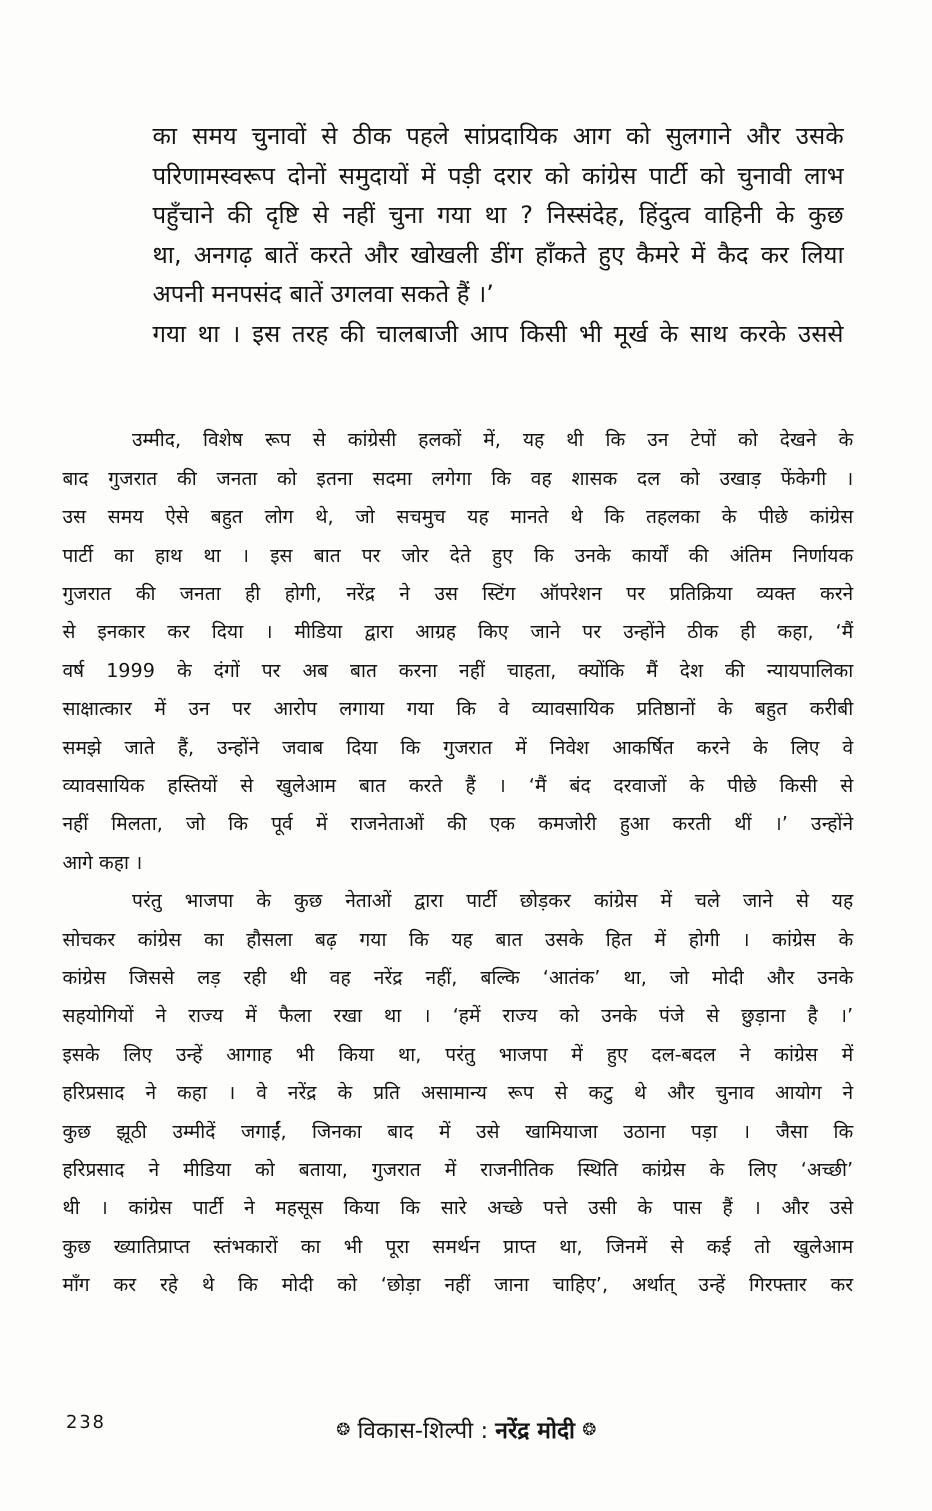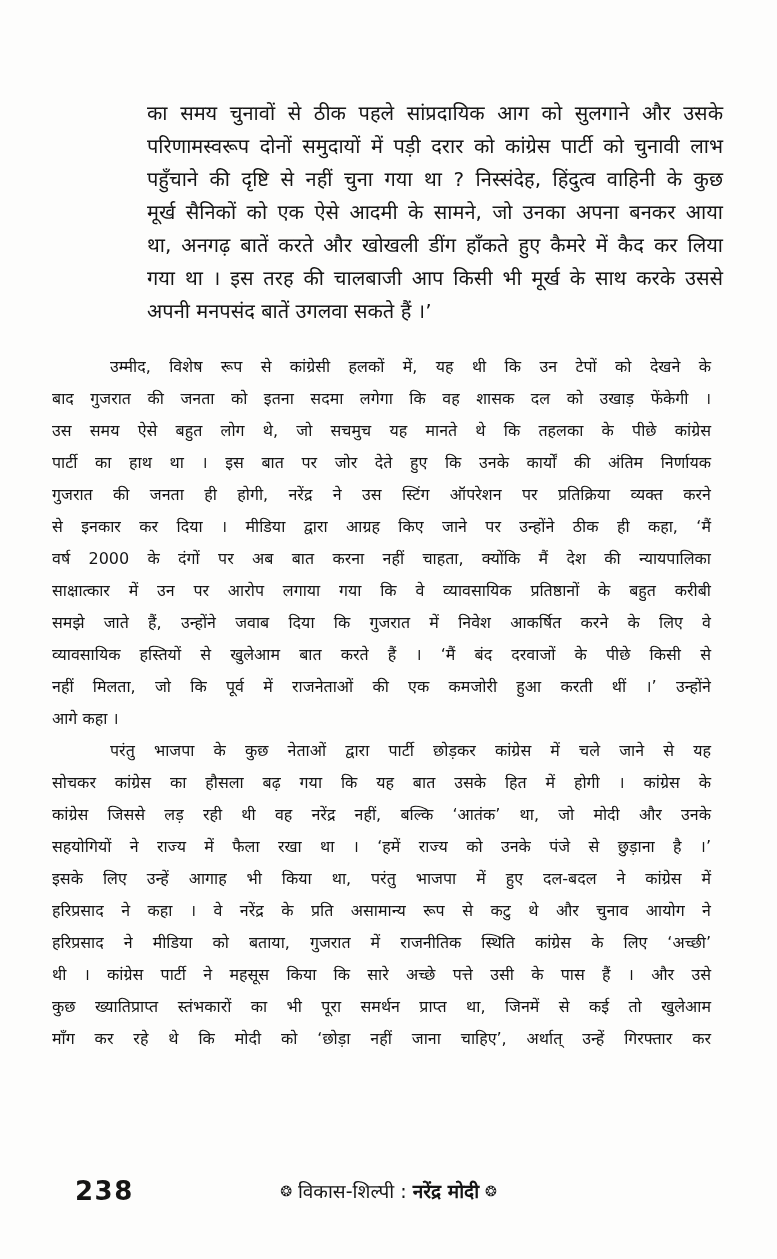--- a/index.html
+++ b/index.html
@@ -16,21 +16,20 @@
     font-family: "DejaVu Sans", "Liberation Sans", sans-serif;
     overflow: hidden;
   }
   .quote-block {
     position: absolute;
     left: 127px;
     top: 97px;
     width: 576px;
     font-size: 20px;
     line-height: 33px;
-    margin-left: 20px;
   }
   .body-text {
     position: absolute;
     left: 52px;
     top: 351px;
     width: 659px;
     font-size: 16px;
     line-height: 32px;
   }
   .line {
@@ -41,24 +40,23 @@
   .line.short {
     text-align-last: left;
   }
   .line.indent {
     text-indent: 58px;
   }
   .footer-page-num {
     position: absolute;
     left: 55px;
     top: 1176px;
-    font-size: 26px;
-    font-weight: bold;
+    font-size: 15px;
+    font-weight: normal;
     letter-spacing: 1.5px;
-    margin-left: 20px;
   }
   .footer-center {
     position: absolute;
     left: 0;
     right: 0;
     top: 1178px;
     text-align: center;
     font-size: 19px;
   }
   .footer-center .orn {
@@ -73,50 +71,50 @@
 </style>
 </head>
 <body>
 
 <div class="page">
 
   <div class="quote-block">
     <div class="line">का समय चुनावों से ठीक पहले सांप्रदायिक आग को सुलगाने और उसके</div>
     <div class="line">परिणामस्वरूप दोनों समुदायों में पड़ी दरार को कांग्रेस पार्टी को चुनावी लाभ</div>
     <div class="line">पहुँचाने की दृष्टि से नहीं चुना गया था ? निस्संदेह, हिंदुत्व वाहिनी के कुछ</div>
-    <div class="line">मूर्ख सैनिकों को एक ऐसे आदमी के सामने, जो उनका अपना बनकर आया</div>
     <div class="line">था, अनगढ़ बातें करते और खोखली डींग हाँकते हुए कैमरे में कैद कर लिया</div>
+    <div class="line short">अपनी मनपसंद बातें उगलवा सकते हैं ।’</div>
     <div class="line">गया था । इस तरह की चालबाजी आप किसी भी मूर्ख के साथ करके उससे</div>
-    <div class="line short">अपनी मनपसंद बातें उगलवा सकते हैं ।’</div>
   </div>
 
   <div class="body-text">
 
     <div>
       <div class="line indent">उम्मीद, विशेष रूप से कांग्रेसी हलकों में, यह थी कि उन टेपों को देखने के</div>
       <div class="line">बाद गुजरात की जनता को इतना सदमा लगेगा कि वह शासक दल को उखाड़ फेंकेगी ।</div>
       <div class="line">उस समय ऐसे बहुत लोग थे, जो सचमुच यह मानते थे कि तहलका के पीछे कांग्रेस</div>
       <div class="line">पार्टी का हाथ था । इस बात पर जोर देते हुए कि उनके कार्यों की अंतिम निर्णायक</div>
       <div class="line">गुजरात की जनता ही होगी, नरेंद्र ने उस स्टिंग ऑपरेशन पर प्रतिक्रिया व्यक्त करने</div>
       <div class="line">से इनकार कर दिया । मीडिया द्वारा आग्रह किए जाने पर उन्होंने ठीक ही कहा, ‘मैं</div>
-      <div class="line">वर्ष 2000 के दंगों पर अब बात करना नहीं चाहता, क्योंकि मैं देश की न्यायपालिका</div>
+      <div class="line">वर्ष 1999 के दंगों पर अब बात करना नहीं चाहता, क्योंकि मैं देश की न्यायपालिका</div>
       <div class="line">साक्षात्कार में उन पर आरोप लगाया गया कि वे व्यावसायिक प्रतिष्ठानों के बहुत करीबी</div>
       <div class="line">समझे जाते हैं, उन्होंने जवाब दिया कि गुजरात में निवेश आकर्षित करने के लिए वे</div>
       <div class="line">व्यावसायिक हस्तियों से खुलेआम बात करते हैं । ‘मैं बंद दरवाजों के पीछे किसी से</div>
       <div class="line">नहीं मिलता, जो कि पूर्व में राजनेताओं की एक कमजोरी हुआ करती थीं ।’ उन्होंने</div>
       <div class="line short">आगे कहा ।</div>
     </div>
 
     <div>
       <div class="line indent">परंतु भाजपा के कुछ नेताओं द्वारा पार्टी छोड़कर कांग्रेस में चले जाने से यह</div>
       <div class="line">सोचकर कांग्रेस का हौसला बढ़ गया कि यह बात उसके हित में होगी । कांग्रेस के</div>
       <div class="line">कांग्रेस जिससे लड़ रही थी वह नरेंद्र नहीं, बल्कि ‘आतंक’ था, जो मोदी और उनके</div>
       <div class="line">सहयोगियों ने राज्य में फैला रखा था । ‘हमें राज्य को उनके पंजे से छुड़ाना है ।’</div>
       <div class="line">इसके लिए उन्हें आगाह भी किया था, परंतु भाजपा में हुए दल-बदल ने कांग्रेस में</div>
       <div class="line">हरिप्रसाद ने कहा । वे नरेंद्र के प्रति असामान्य रूप से कटु थे और चुनाव आयोग ने</div>
+      <div class="line">कुछ झूठी उम्मीदें जगाईं, जिनका बाद में उसे खामियाजा उठाना पड़ा । जैसा कि</div>
       <div class="line">हरिप्रसाद ने मीडिया को बताया, गुजरात में राजनीतिक स्थिति कांग्रेस के लिए ‘अच्छी’</div>
       <div class="line">थी । कांग्रेस पार्टी ने महसूस किया कि सारे अच्छे पत्ते उसी के पास हैं । और उसे</div>
       <div class="line">कुछ ख्यातिप्राप्त स्तंभकारों का भी पूरा समर्थन प्राप्त था, जिनमें से कई तो खुलेआम</div>
       <div class="line">माँग कर रहे थे कि मोदी को ‘छोड़ा नहीं जाना चाहिए’, अर्थात् उन्हें गिरफ्तार कर</div>
     </div>
 
   </div>
 
   <div class="footer-page-num">238</div>
   <div class="footer-center">

